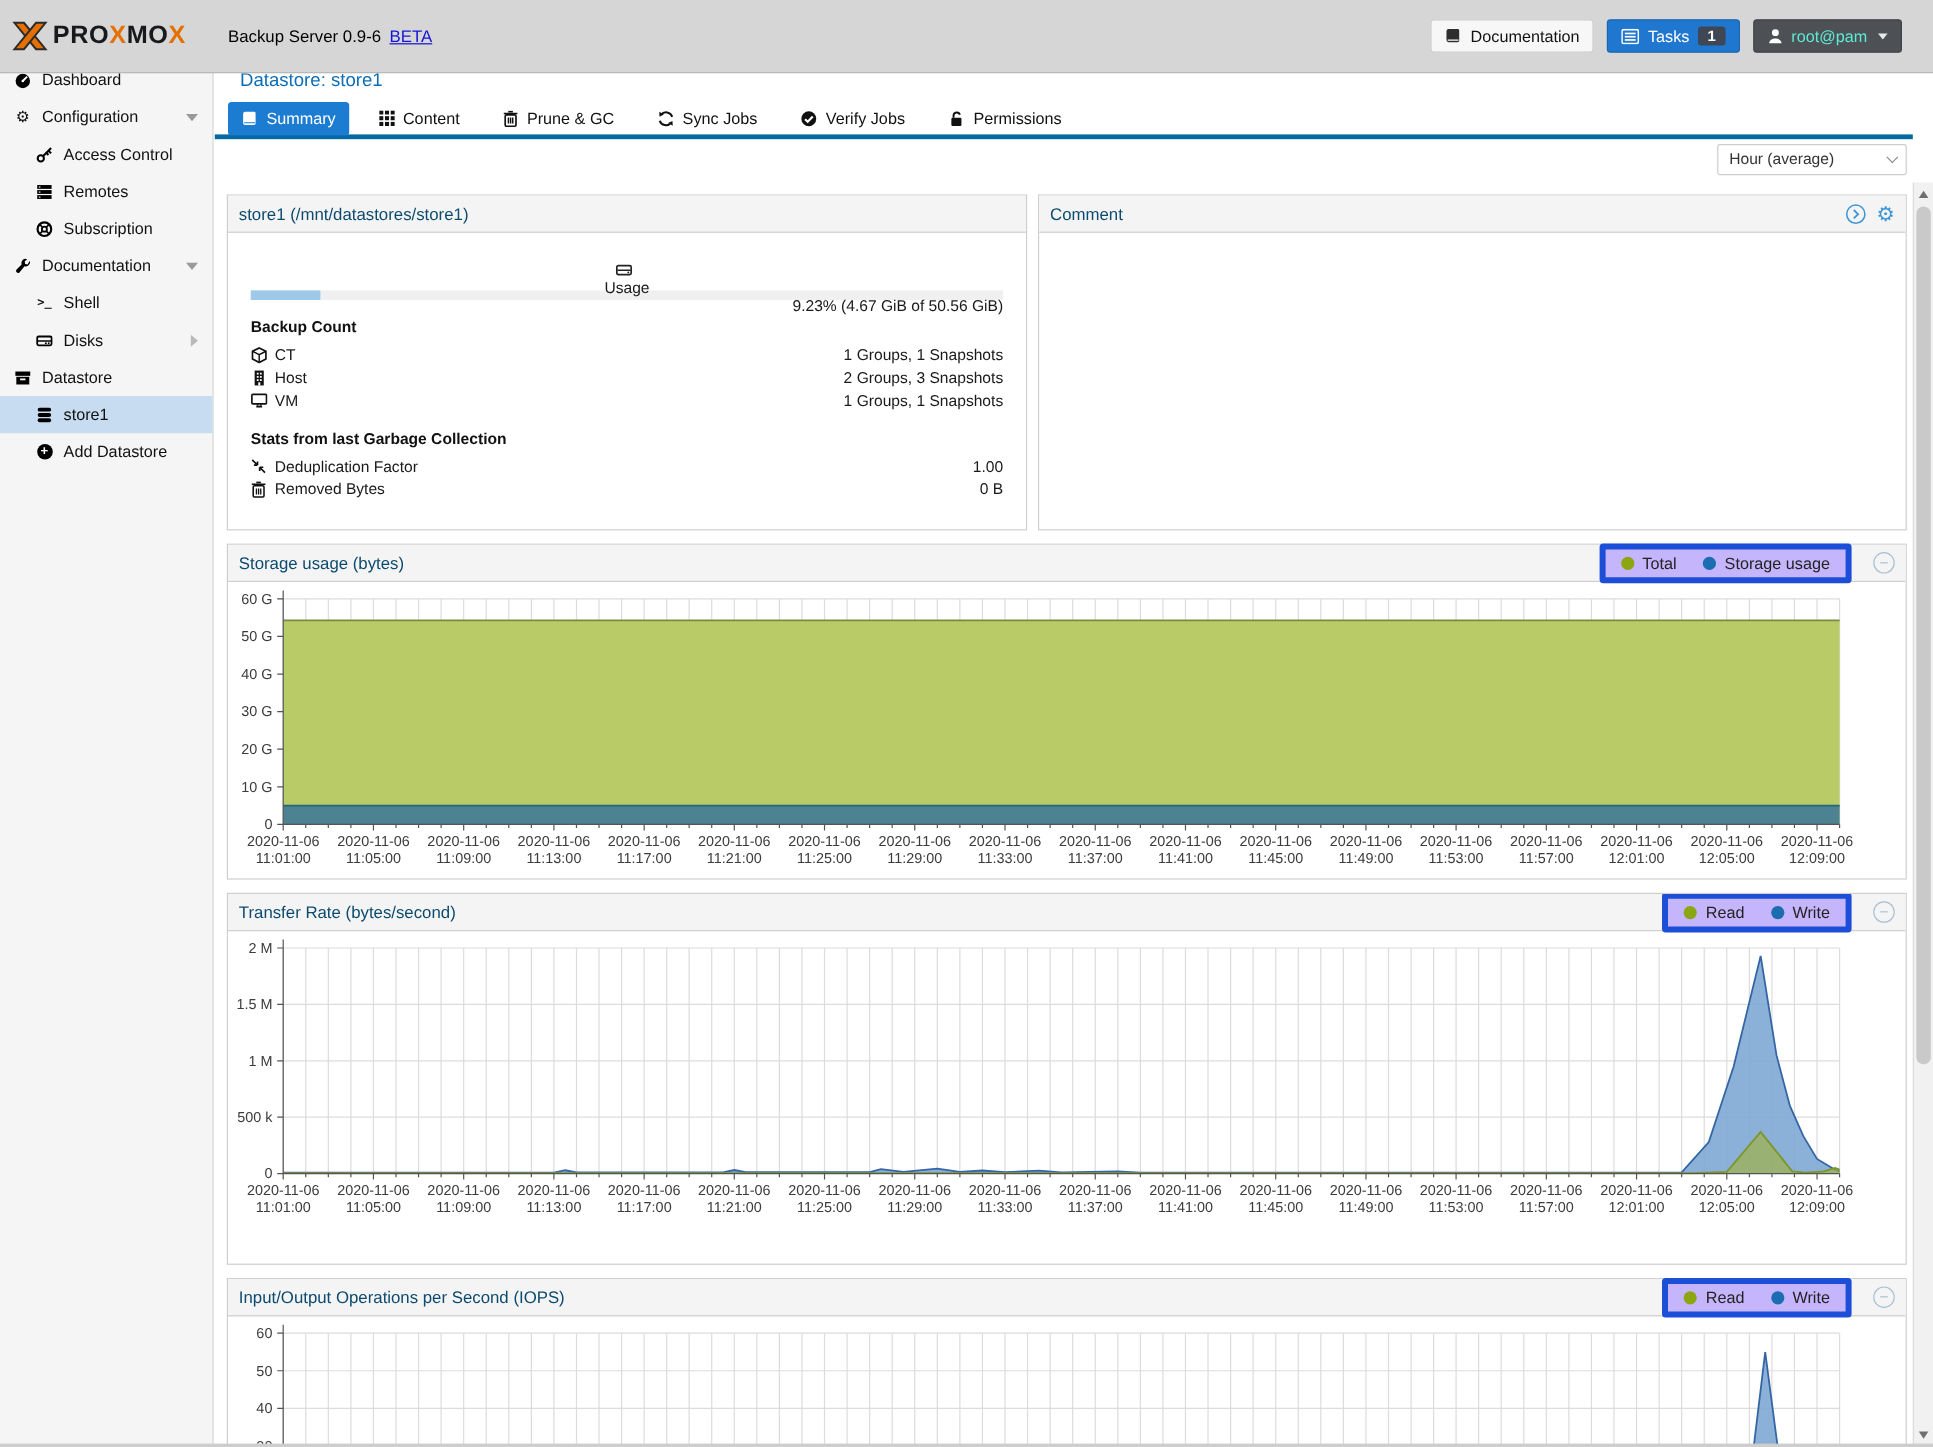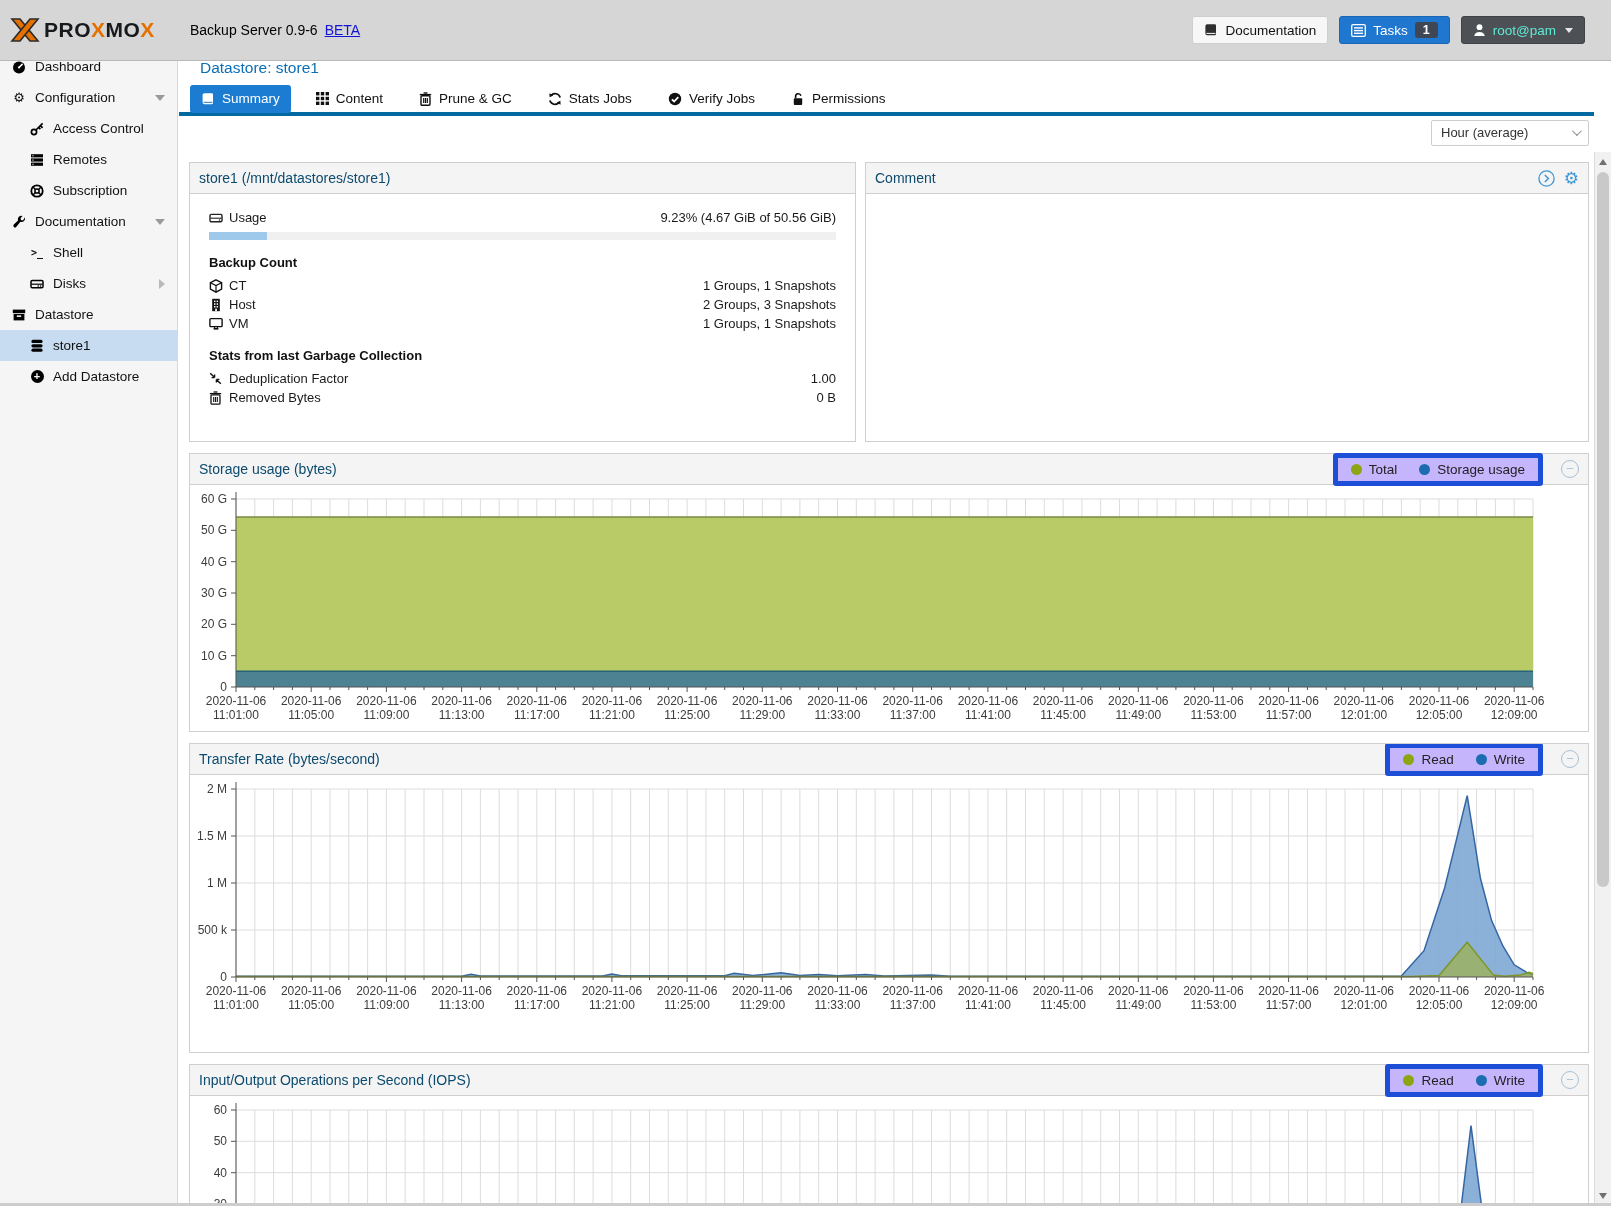--- a/index.html
+++ b/index.html
@@ -54,21 +54,21 @@
   .panel-store { width:667px; height:280px; }
   .panel-comment { flex:1; height:280px; }
   .phead .hicons { margin-left:auto; display:flex; align-items:center; gap:9px; }
   .gear-glyph { font-size:17px; color:#3e96d6; line-height:1; cursor:pointer; }
 
   .pbody { padding:10px 19px; }
   .irow { display:flex; align-items:center; height:19px; font-size:13px; color:#1a1a1a; }
   .irow .ic { width:20px; display:inline-flex; }
   .irow .val { margin-left:auto; }
   .sect { font-weight:bold; font-size:13px; margin:15px 0 6px 0; color:#111; }
-  .usage-row { margin-top:4px; }
+  .usage-row { margin-top:14px;flex-direction:column; }
   .bar { height:8px; background:#f0f0f0; margin-top:5px; }
   .bar-fill { height:100%; background:#9ec9ea; }
 
   
   .legendbox { display:flex; gap:22px; background:#c4b5fd; border:5px solid #1d4ed8; border-radius:3px; padding:4px 13px; font-size:13.5px; color:#222; }
   .legitem { display:flex; align-items:center; gap:7px; }
   .dot { width:11px; height:11px; border-radius:50%; display:inline-block; }
   .collapse { width:18px; height:18px; border:1px solid #a9c0d4; border-radius:50%; color:#a9c0d4; font-size:13px; line-height:16px; text-align:center; margin-left:9px; cursor:pointer; }
   .chart-body { padding:2px 0 0 2px; }
   .panel-transfer { height:310px; overflow:hidden; }
@@ -265,21 +265,21 @@
       </svg>
       <span>Prune &amp; GC</span>
     </div>
     <div class="tab">
       <svg width="14" height="14" viewBox="0 0 14 14">
         <path d="M12.2 5.4 A5.4 5.4 0 0 0 2.9 3.6" fill="none" stroke="currentColor" stroke-width="1.7"></path>
         <polygon points="1.4,1.2 1.6,5.2 5.2,3.4" fill="currentColor"></polygon>
         <path d="M1.8 8.6 A5.4 5.4 0 0 0 11.1 10.4" fill="none" stroke="currentColor" stroke-width="1.7"></path>
         <polygon points="12.6,12.8 12.4,8.8 8.8,10.6" fill="currentColor"></polygon>
       </svg>
-      <span>Stats Jobs</span>
+      <span>Sync Jobs</span>
     </div>
     <div class="tab">
       <svg width="14" height="14" viewBox="0 0 14 14">
         <circle cx="7" cy="7" r="6.2" fill="currentColor"></circle>
         <path d="M3.9 7.3 L6.1 9.5 L10.3 5.1" fill="none" stroke="#fff" stroke-width="1.8"></path>
       </svg>
       <span>Verify Jobs</span>
     </div>
     <div class="tab">
       <svg width="14" height="14" viewBox="0 0 14 14">

